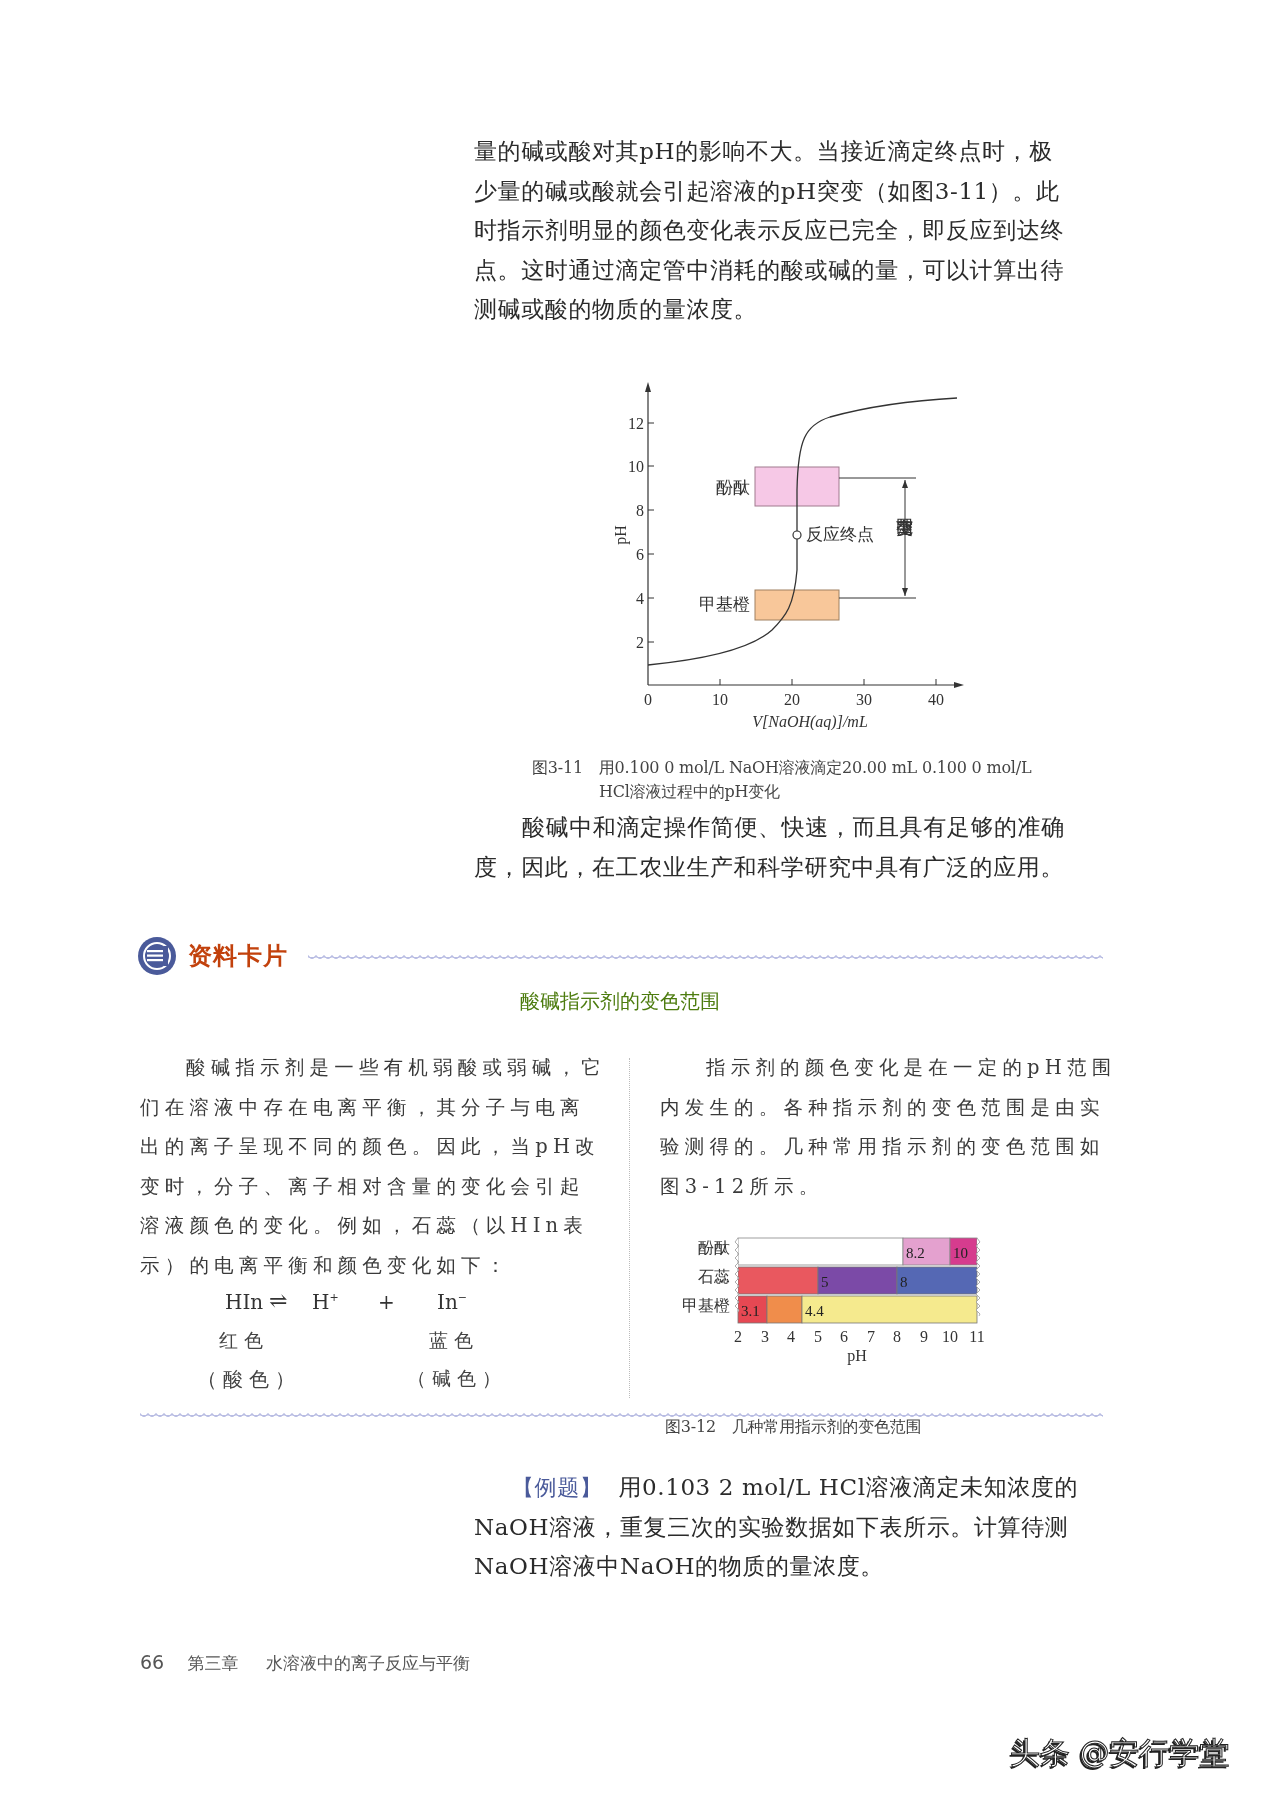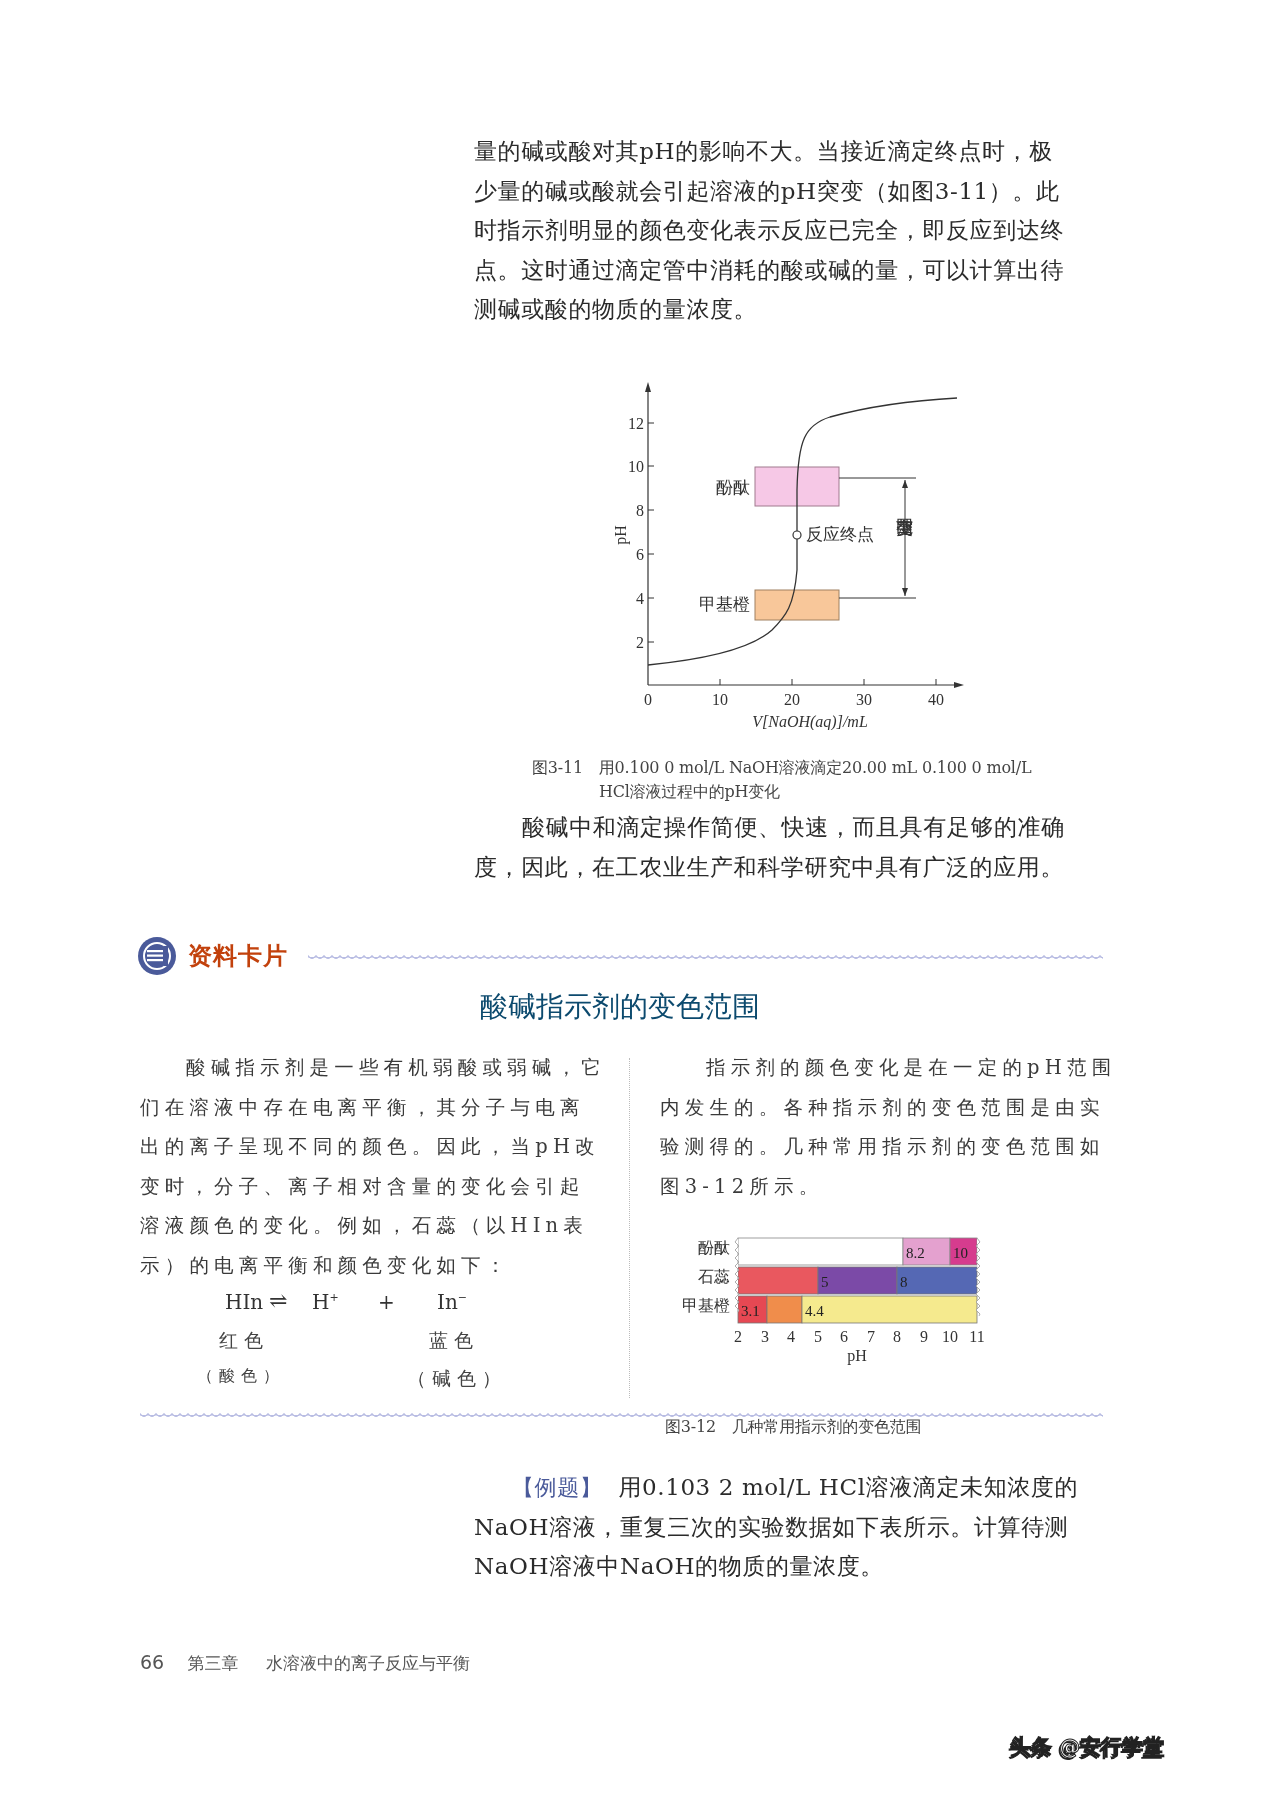--- a/index.html
+++ b/index.html
@@ -105,39 +105,39 @@
       <rect x="9" y="13" width="16" height="2.2" fill="#fff"></rect>
       <rect x="9" y="17.5" width="16" height="2.2" fill="#fff"></rect>
       <rect x="9" y="22" width="16" height="2.2" fill="#fff"></rect>
       <rect x="26" y="9" width="4" height="20" fill="#4a5a9a"></rect>
     </svg>
   </div>
   <div class="sans" style="position:absolute; left:50px; top:8px; font-size:24px; font-weight:bold; color:#c2410c; letter-spacing:1px;">资料卡片</div>
   <div class="wave" style="position:absolute; left:170px; right:0; top:22px; background-image: radial-gradient(circle at 4px -1px, transparent 4px, #b9bde3 4.5px, #b9bde3 5.5px, transparent 6px); background-size:8px 8px;"></div>
 </div>
 
-<div class="abs sans" style="left:0; width:1240px; text-align:center; top:988px; font-size:28px; color:#0c4a6e;">酸碱指示剂的变色范围</div>
+<div class="abs sans" style="left:0; width:1240px; text-align:center; top:988px; font-size:20px; color:#4d7c0f;">酸碱指示剂的变色范围</div>
 
 <div class="abs card-text" style="left:140px; top:1048px; width:450px;">
   <p style="padding-left:46px;">酸碱指示剂是一些有机弱酸或弱碱，它</p>
   <p>们在溶液中存在电离平衡，其分子与电离</p>
   <p>出的离子呈现不同的颜色。因此，当pH改</p>
   <p>变时，分子、离子相对含量的变化会引起</p>
   <p>溶液颜色的变化。例如，石蕊（以HIn表</p>
   <p>示）的电离平衡和颜色变化如下：</p>
 </div>
 
 <div class="abs" style="left:225px; top:1290px; width:300px; height:120px; font-size:20px; color:#333;">
   <span class="abs" style="left:0; top:0;">HIn</span>
   <span class="abs" style="left:44px; top:-2px; font-size:22px;">⇌</span>
   <span class="abs" style="left:87px; top:0;"><span>H</span><sup style="font-size:11px;">+</sup></span>
   <span class="abs" style="left:153px; top:0;">+</span>
   <span class="abs" style="left:212px; top:0;"><span>In</span><sup style="font-size:11px;">−</sup></span>
   <span class="abs" style="left:-6px; top:38px; font-size:19px; letter-spacing:6px; color:#444;">红色</span>
-  <span class="abs" style="left:-28px; top:76px; font-size:16px; letter-spacing:6px; color:#444;font-family:Liberation Serif, serif;">（酸色）</span>
+  <span class="abs" style="left:-28px; top:76px; font-size:20px; letter-spacing:6px; color:#444;font-family:Liberation Serif, serif;">（酸色）</span>
   <span class="abs" style="left:204px; top:38px; font-size:19px; letter-spacing:6px; color:#444;">蓝色</span>
   <span class="abs" style="left:182px; top:76px; font-size:19px; letter-spacing:6px; color:#444;">（碱色）</span>
 </div>
 
 <div class="abs" style="left:629px; top:1058px; height:340px; border-left:1.5px dotted #bbb;"></div>
 
 <div class="abs card-text" style="left:660px; top:1048px; width:450px;">
   <p style="padding-left:46px;">指示剂的颜色变化是在一定的pH范围</p>
   <p>内发生的。各种指示剂的变色范围是由实</p>
   <p>验测得的。几种常用指示剂的变色范围如</p>
@@ -202,13 +202,13 @@
   <p>NaOH溶液，重复三次的实验数据如下表所示。计算待测</p>
   <p>NaOH溶液中NaOH的物质的量浓度。</p>
 </div>
 
 <div class="abs" style="left:140px; top:1651px; font-size:17px; color:#555; white-space:nowrap;">
   <span class="sans" style="font-size:19px; margin-right:18px;">66</span>
   <span style="margin-right:22px;">第三章</span>
   <span>水溶液中的离子反应与平衡</span>
 </div>
 
-<div class="abs sans" style="left:1010px; top:1733px; font-size:21px; color:#fff; font-weight:bold; -webkit-text-stroke:1px #222; text-shadow: -2px 2px 0 #222; white-space:nowrap;">头条 @安行学堂</div>
+<div class="abs sans" style="left:1010px; top:1733px; font-size:30px; color:#fff; font-weight:normal; -webkit-text-stroke:1px #222; text-shadow: -2px 2px 0 #222; white-space:nowrap;">头条 @安行学堂</div>
 
 </body></html>

